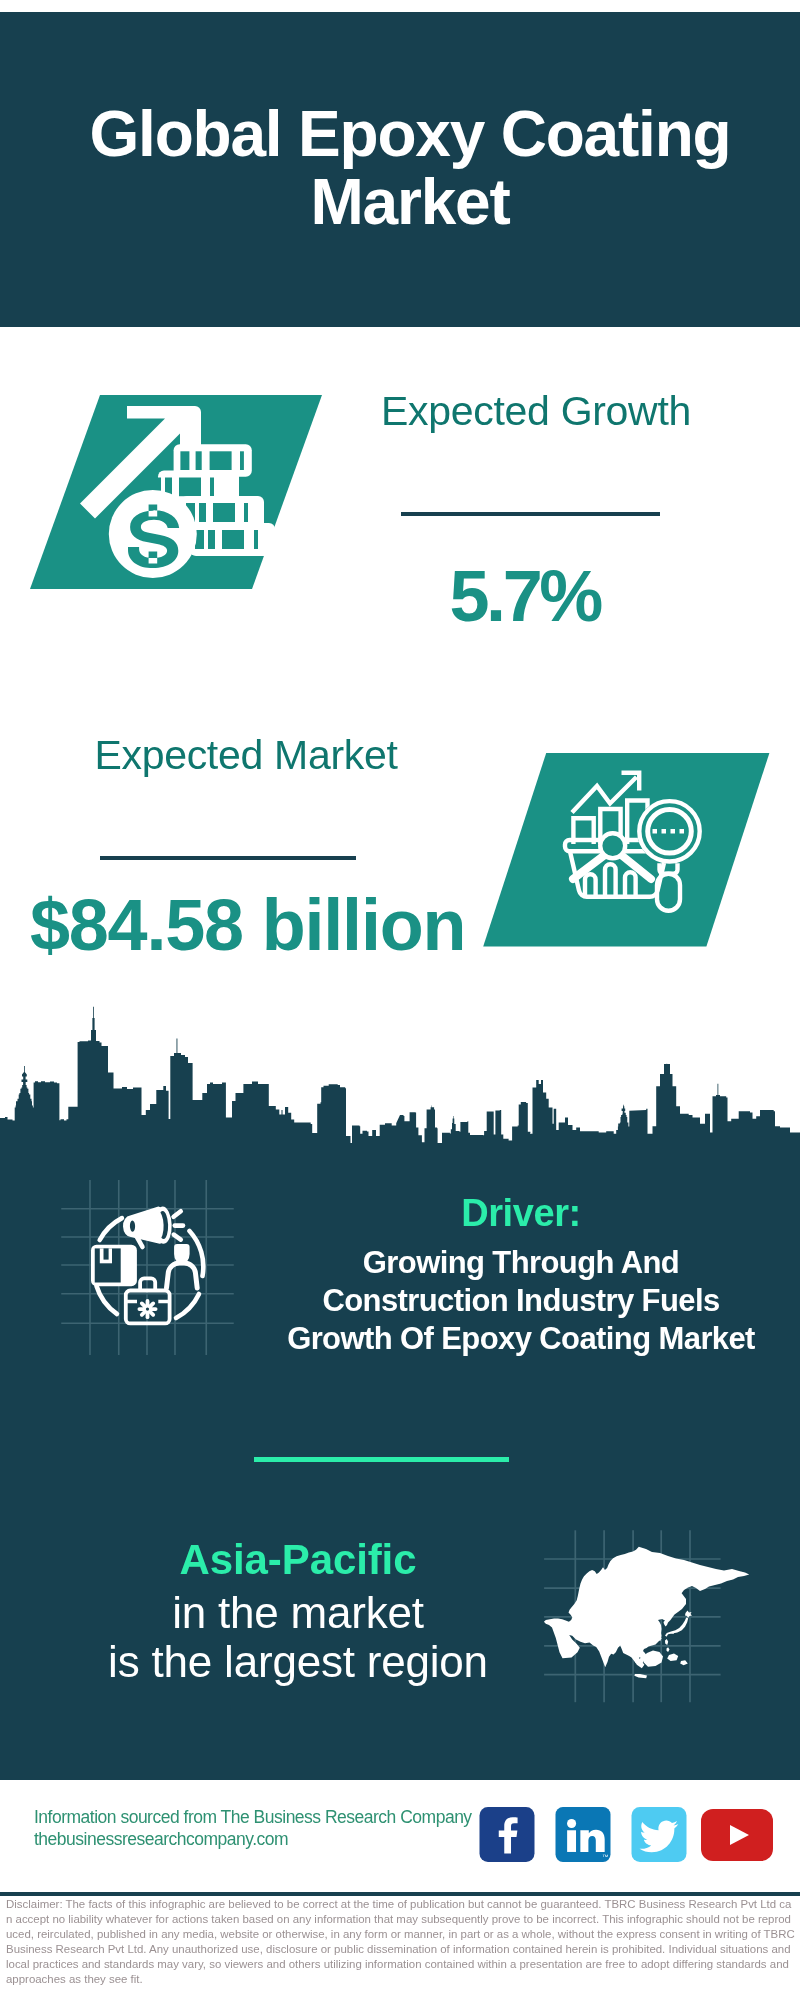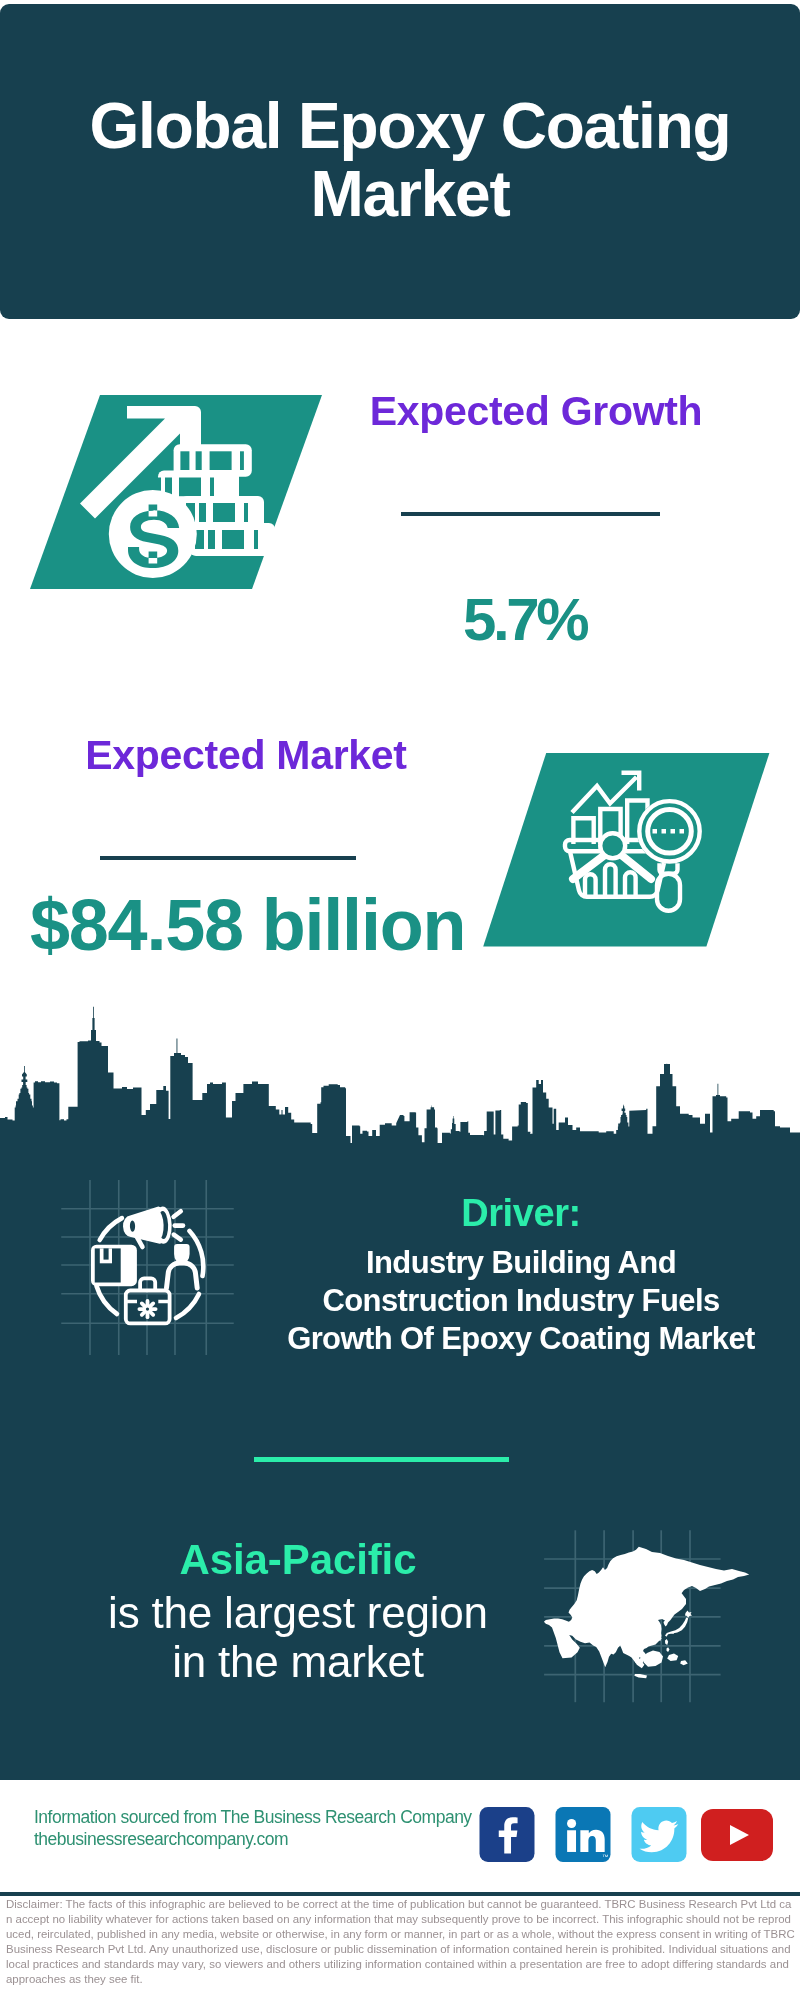--- a/index.html
+++ b/index.html
@@ -1,24 +1,24 @@
 <!DOCTYPE html>
 <html><head>
 <meta charset="utf-8">
 <style>
   html,body{margin:0;padding:0;}
   body{width:800px;height:2000px;background:#fff;font-family:"Liberation Sans",sans-serif;overflow:hidden;}
   .page{position:relative;width:800px;height:2000px;background:#fff;}
 
   
-  .header{position:absolute;left:0;top:4px;width:800px;height:315px;background:#17404f;border-radius:9px;}
+  .header{position:absolute;left:0;top:12px;width:800px;height:315px;background:#17404f;}
   .header .title{position:absolute;left:10px;top:88px;width:800px;text-align:center;color:#fff;
     font-size:64px;line-height:68px;font-weight:700;letter-spacing:-1.2px;}
   .stat1-text{position:absolute;left:326px;top:384px;width:420px;text-align:center;}
-  .stat-head{color:#6d28d9;font-size:41px;line-height:55px;font-weight:700;letter-spacing:-0.3px;}
+  .stat-head{color:#0f766e;font-size:41px;line-height:55px;font-weight:400;letter-spacing:-0.3px;}
   .rule{background:#17404f;height:4px;}
   .stat-val{color:#1a9185;font-weight:700;}
 
   
   .dark{position:absolute;left:0;top:1143px;width:800px;height:637px;background:#17404f;}
   .skyline{position:absolute;left:0;top:1000px;width:800px;height:145px;}
 
 
   
   .driver-text{position:absolute;left:266px;top:1182px;width:510px;text-align:center;}
@@ -97,21 +97,21 @@
                M124.9,116.8 c-13.9,0 -22.8,7.2 -22.8,16.1 0,8.1 5.8,13 16.7,15.1 l10.2,2
                c7,1.35 10.1,3.5 10.1,6.7 0,4.3 -5.9,7.4 -13.9,7.4 -9.1,0 -14.1,-3.6 -14.1,-8.8 v-2.4 h-11.1 v3
                c0,11 9.9,18.2 25.1,18.2 15.1,0 25.2,-7.1 25.2,-17.3 0,-8.7 -6,-13.6 -18.2,-15.9 l-10.1,-1.9
                c-6.6,-1.25 -9.1,-3 -9.1,-6.1 0,-4.1 5.4,-7.1 13.1,-7.1 7.7,0 12.7,3.3 13.7,8.1 h11.5
                c-1,-10.2 -10.7,-17.6 -25.2,-17.6z"></path>
     </svg>
     <div class="stat1-text">
       <div class="stat-head">Expected Growth</div>
     </div>
     <div class="rule" style="position:absolute;left:401px;top:512px;width:259px;"></div>
-    <div class="stat-val" style="position:absolute;left:313px;top:567px;width:420px;text-align:center;font-size:60px;line-height:106px;letter-spacing:-3.4px;text-indent:3.4px;">5.7%</div>
+    <div class="stat-val" style="position:absolute;left:313px;top:543px;width:420px;text-align:center;font-size:72px;line-height:106px;letter-spacing:-3.4px;text-indent:3.4px;">5.7%</div>
   </div>
 
   <svg class="skyline" width="800" height="145" viewBox="0 0 800 145" style="position:absolute;left:0;top:1000px;">
     <path fill="#17404f" d="M0,118 L5,118 L5,116.9 L7.5,116.9 L7.5,119.4 L12.5,119.4 L12.5,120.6 L14.7,120.6 L14.7,107.5 L15.6,107.5 L15.6,105.6 L16,105.6 L16,101.2 L17.5,101.2 L17.5,98.7 L18.7,98.7 L18.7,94.4 L19.4,94.4 L19.4,93.1 L20.4,93.1 L20.4,88.7 L21.4,88.7 L21.4,87.5 L22.2,87.5 L22.2,85 L23.1,85 L23.1,81.9 L21.5,81.9 L21.5,79.5 L23.2,79.5 L23.2,76.5 L22.0,76.5 L22.0,74.5 L24.0,72.0 L24.0,66.0 L24.8,66.0 L24.8,72.0 L26.8,74.5 L26.8,76.5 L25.6,76.5 L25.6,79.5 L27.3,79.5 L27.3,81.9 L25.7,81.9 L25.7,85 L26.6,85 L26.6,87.5 L27.4,87.5 L27.4,88.7 L28.4,88.7 L28.4,93.1 L29.1,93.1 L29.1,94.4 L30.3,94.4 L30.3,98.7 L31.5,98.7 L31.5,101.2 L32,101.2 L32,105.6 L32.9,105.6 L32.9,107.5 L33.6,107.5 L33.6,82.4 L35,82.4 L35,81.3 L38,81.3 L38,82.2 L41,82.2 L41,81.2 L45,81.2 L45,82.2 L50,82.2 L50,81.4 L54,81.4 L54,82.4 L57,82.4 L57,83.2 L59.4,83.2 L59.4,120.2 L60.5,120.2 L60.5,119.2 L64,119.2 L64,120.6 L66.5,120.6 L66.5,119.2 L68.3,119.2 L68.3,106.8 L77.6,106.8 L77.6,42 L79.5,42 L79.5,41.2 L88,41.2 L88,40.5 L91,40.5 L91,30 L92.4,30 L92.4,18 L93,18 L93,6.8 L93.8,6.8 L93.8,18 L94.6,18 L94.6,30 L96,30 L96,41.0 L99.5,41.0 L99.5,42.5 L101.5,42.5 L101.5,46 L108,46 L108,72.5 L113.5,72.5 L113.5,88.5 L122,88.5 L122,87 L127,87 L127,89 L133,89 L133,87.5 L141.5,87.5 L141.5,115 L145.8,115 L145.8,110 L150,110 L150,104 L156.3,104 L156.3,90 L163.3,90 L163.3,86 L166,86 L166,90.8 L168.6,90.8 L168.6,119 L170.3,119 L170.3,56 L174,56 L174,53 L176.5,53 L176.5,38.5 L177.4,38.5 L177.4,53 L181,53 L181,55 L185,55 L185,57 L188,57 L188,63 L192.6,63 L192.6,100 L202.3,100 L202.3,93 L207,93 L207,84 L210,84 L210,82.5 L213,82.5 L213,84 L222,84 L222,82.5 L225.9,82.5 L225.9,117.5 L232,117.5 L232,101 L235.5,101 L235.5,93 L243.4,93 L243.4,84 L252,84 L252,81.5 L258,81.5 L258,84 L268.8,84 L268.8,106 L275.8,106 L275.8,109.5 L279.3,109.5 L279.3,114.5 L281.5,114.5 L281.5,110 L282.5,110 L282.5,114.5 L285,114.5 L285,107 L288.2,107 L288.2,112.7 L291.2,112.7 L291.2,119.5 L294.2,119.5 L294.2,122.5 L310.7,122.5 L310.7,124 L312.2,124 L312.2,133 L317.2,133 L317.2,103.7 L320.5,103.7 L320.5,102.2 L321.2,102.2 L321.2,87.2 L323.5,87.2 L323.5,85.7 L328.7,85.7 L328.7,84.2 L337.7,84.2 L337.7,85 L340,85 L340,87.2 L345.2,87.2 L345.2,88.3 L346,88.3 L346,136 L350.5,136 L350.5,143.5 L352,143.5 L352,125.5 L359.5,125.5 L359.5,126.2 L360.2,126.2 L360.2,133.7 L362.5,133.7 L362.5,130.7 L367,130.7 L367,131.5 L368.5,131.5 L368.5,136 L372.2,136 L372.2,130 L376,130 L376,136 L379.7,136 L379.7,124.7 L385,124.7 L385,123.2 L391.7,123.2 L391.7,125.5 L396.2,125.5 L396.2,123.2 L400,115.1 L403.5,115.1 L403.5,116 L404.4,116 L404.4,121.3 L409.6,121.3 L409.6,112.2 L415.4,112.2 L415.4,112.5 L416.1,112.5 L416.1,127.4 L418.4,127.4 L418.4,135.3 L421.9,135.3 L421.9,142.3 L424.5,142.3 L424.5,128.3 L426.6,128.3 L426.6,109.4 L430.6,109.4 L430.6,107.3 L431,107.3 L431,105.5 L431.4,105.5 L431.4,107.3 L434.1,107.3 L434.1,109.4 L435,109.4 L435,127.4 L437.1,127.4 L437.1,128.3 L437.6,128.3 L437.6,143.2 L440.3,143.2 L440.3,144 L442,144 L442,132.7 L449.9,132.7 L449.9,133.5 L450.8,133.5 L450.8,129.2 L452,129.2 L452,123 L452.6,123 L452.6,118.6 L453.1,118.6 L453.1,116 L453.6,116 L453.6,118.6 L454.3,118.6 L454.3,123.9 L455.7,123.9 L455.7,130.9 L459.5,130.9 L459.5,131.8 L460.4,131.8 L460.4,122.1 L467.4,122.1 L467.4,121.3 L468.3,121.3 L468.3,132.7 L470,132.7 L470,134.9 L483.2,134.9 L483.2,135.3 L484.1,135.3 L484.1,130.9 L486.7,130.9 L486.7,111.6 L492.8,111.6 L492.8,111.6 L493.7,111.6 L493.7,134.4 L495.4,134.4 L495.4,110.4 L499.8,110.4 L499.8,109.9 L501.2,109.9 L501.2,134.4 L503.3,134.4 L503.3,138.8 L508.6,138.8 L508.6,140.5 L512.1,140.5 L512.1,126.5 L517.7,126.5 L517.7,125.6 L518.7,125.6 L518.7,104.6 L520.8,104.6 L520.8,102 L526.1,102 L526.1,102.9 L527.8,102.9 L527.8,131.8 L530.4,131.8 L530.4,132.7 L530,133.7 L532.5,133.7 L532.5,87.5 L536.2,87.5 L536.2,80 L538.7,80 L538.7,84 L541,84 L541,80 L543,80 L543,92.5 L546.2,92.5 L546.2,98.7 L548.7,98.7 L548.7,107.5 L552.5,107.5 L552.5,123.7 L553.7,123.7 L553.7,108.7 L556.2,108.7 L556.2,130 L558.7,130 L558.7,122.5 L565,122.5 L565,117.5 L568,117.5 L568,125 L572.5,125 L572.5,130 L576.2,130 L576.2,127.5 L580,127.5 L580,131.2 L598.7,131.2 L598.7,132.5 L606.2,132.5 L606.2,131.2 L613.7,131.2 L613.7,133.7 L616.2,133.7 L616.2,130 L617.9,130 L617.9,126.6 L618.2,126.6 L618.2,123.4 L619.9,123.4 L619.9,122.5 L620.5,122.5 L620.5,116.9 L621.1,116.9 L621.1,115 L622,115 L622,114.4 L622.6,114.4 L622.6,112.8 L622.75,112.8 L622.75,110.9 L621.6,110.9 L621.6,108.6 L623,108.6 L623,106.3 L623.3,106.3 L623.3,104.7 L623.9,104.7 L623.9,106.3 L624.3,106.3 L624.3,108.6 L625.2,108.6 L625.2,110.9 L624.5,110.9 L624.5,112.8 L625.75,112.8 L625.75,115 L626.5,115 L626.5,116.9 L627.25,116.9 L627.25,122.5 L628.4,122.5 L628.4,126.6 L629.3,126.6 L629.3,110.7 L646.2,110 L646.2,108.7 L647.5,108.7 L647.5,133.7 L652.5,133.7 L652.5,126.2 L656.2,126.2 L656.2,86.2 L660,86.2 L660,74 L664,74 L664,64 L666.5,64 L666.5,63.7 L667.2,63.7 L667.2,64 L670,64 L670,74 L672.5,74 L672.5,86.2 L676.2,86.2 L676.2,106.2 L680,106.2 L680,113.7 L688.7,113.7 L688.7,115 L692.5,115 L692.5,117.5 L700,117.5 L700,123.7 L705,123.7 L705,113.7 L710,113.7 L710,132.5 L712.5,132.5 L712.5,96.2 L716,96.2 L716,95 L717.5,95 L717.5,83.7 L718.3,83.7 L718.3,95 L720,95 L720,96.2 L726.2,96.2 L726.2,97.5 L727.5,97.5 L727.5,121.2 L731.2,121.2 L731.2,118.7 L738.7,118.7 L738.7,111.2 L750,111.2 L750,112.5 L752.5,112.5 L752.5,118.7 L756.2,118.7 L756.2,116.2 L760,116.2 L760,110 L773.7,110 L773.7,111.2 L775,111.2 L775,126.2 L780,126.2 L780,127.5 L790,127.5 L790,132.5 L800,132.5 L800,145 L0,145 Z"></path>
   </svg>
   <div class="dark"></div>
 
   <div class="driver">
     <svg width="185" height="185" viewBox="0 0 185 185" style="position:absolute;left:55px;top:1175px;">
 
@@ -182,32 +182,32 @@
           <line x1="91.1" y1="132.7" x2="86.8" y2="128.4"></line>
           <line x1="92.5" y1="132.1" x2="92.5" y2="126.0"></line>
           <line x1="93.9" y1="132.7" x2="98.2" y2="128.4"></line>
         </g>
         <circle cx="92.5" cy="134.1" r="4.6" fill="#ffffff"></circle>
         <circle cx="92.5" cy="134.1" r="1.6" fill="#17404f"></circle>
       </g>
     </svg>
     <div class="driver-text">
       <div class="driver-label">Driver:</div>
-      <div class="driver-line">Industry Building And</div>
+      <div class="driver-line">Growing Through And</div>
       <div class="driver-line">Construction Industry Fuels</div>
       <div class="driver-line">Growth Of Epoxy Coating Market</div>
     </div>
   </div>
 
   <div class="regionsec">
     <div class="mint-rule"></div>
     <div class="region-text">
       <div class="region-name">Asia-Pacific</div>
+      <div class="region-line">in the market</div>
       <div class="region-line">is the largest region</div>
-      <div class="region-line">in the market</div>
     </div>
     <svg width="220" height="180" viewBox="0 0 220 180" style="position:absolute;left:535px;top:1530px;">
       <g stroke="#3d6472" stroke-width="1.7">
         <line x1="40.3" y1="0.3" x2="40.3" y2="172.2"></line>
         <line x1="69.1" y1="0.3" x2="69.1" y2="172.2"></line>
         <line x1="98.1" y1="0.3" x2="98.1" y2="172.2"></line>
         <line x1="126.2" y1="0.3" x2="126.2" y2="172.2"></line>
         <line x1="155" y1="0.3" x2="155" y2="172.2"></line>
         <line x1="9.1" y1="29" x2="185.6" y2="29"></line>
         <line x1="9.1" y1="58.1" x2="185.6" y2="58.1"></line>

